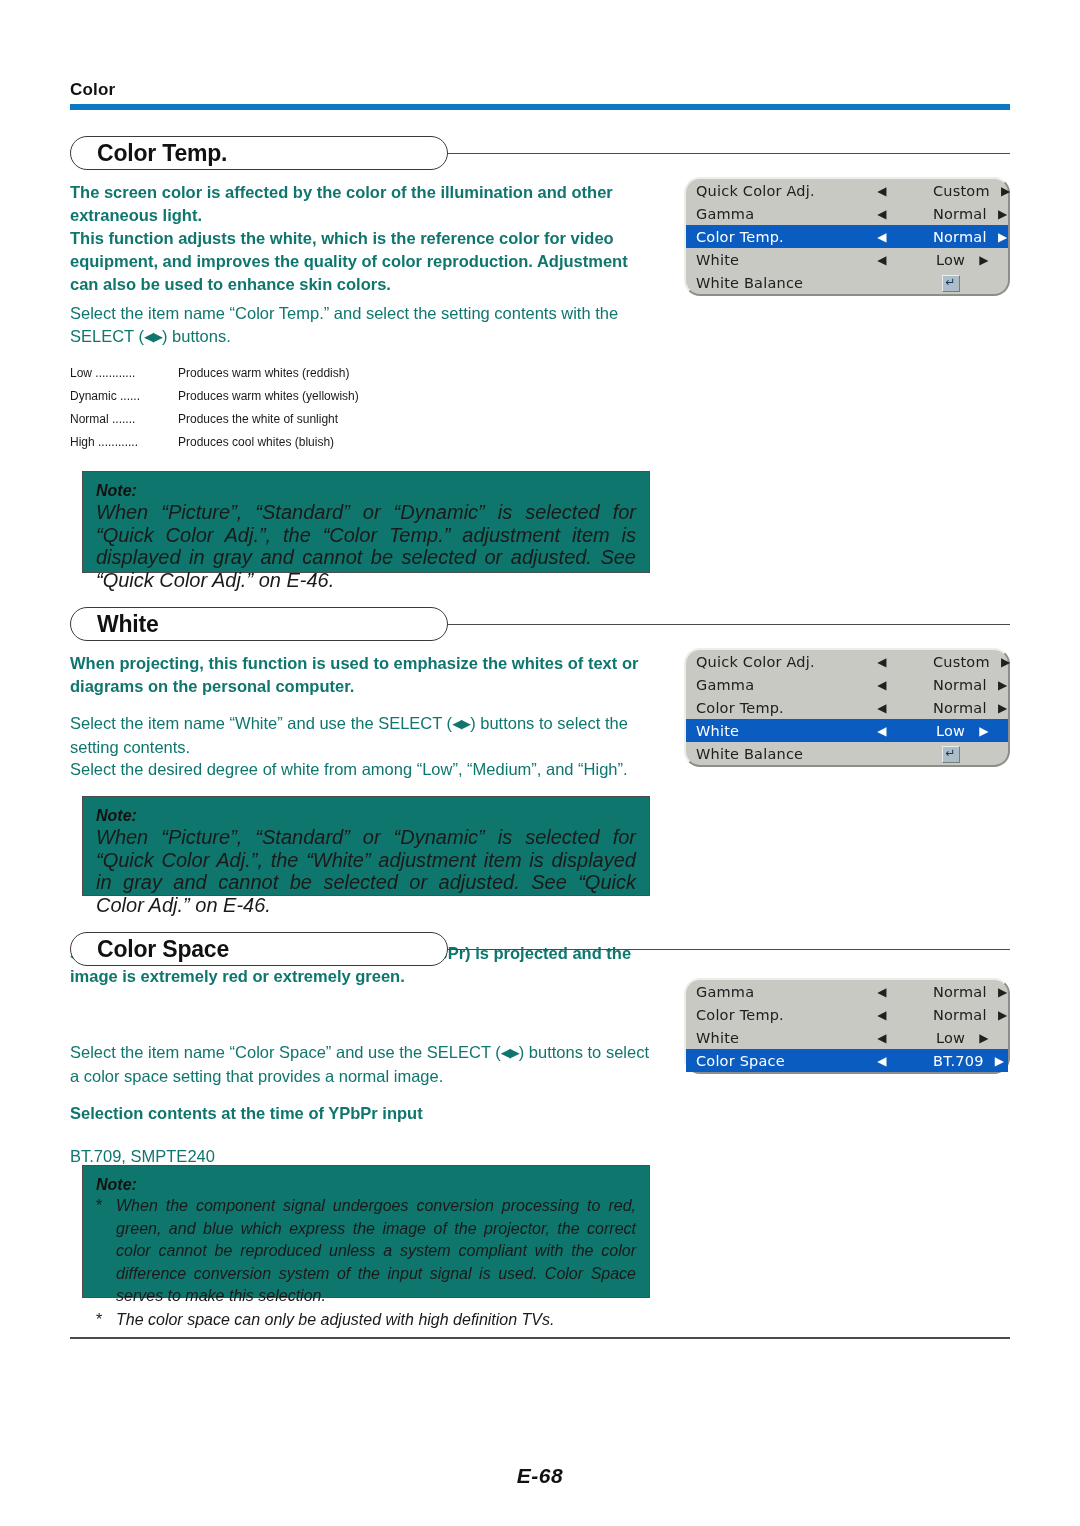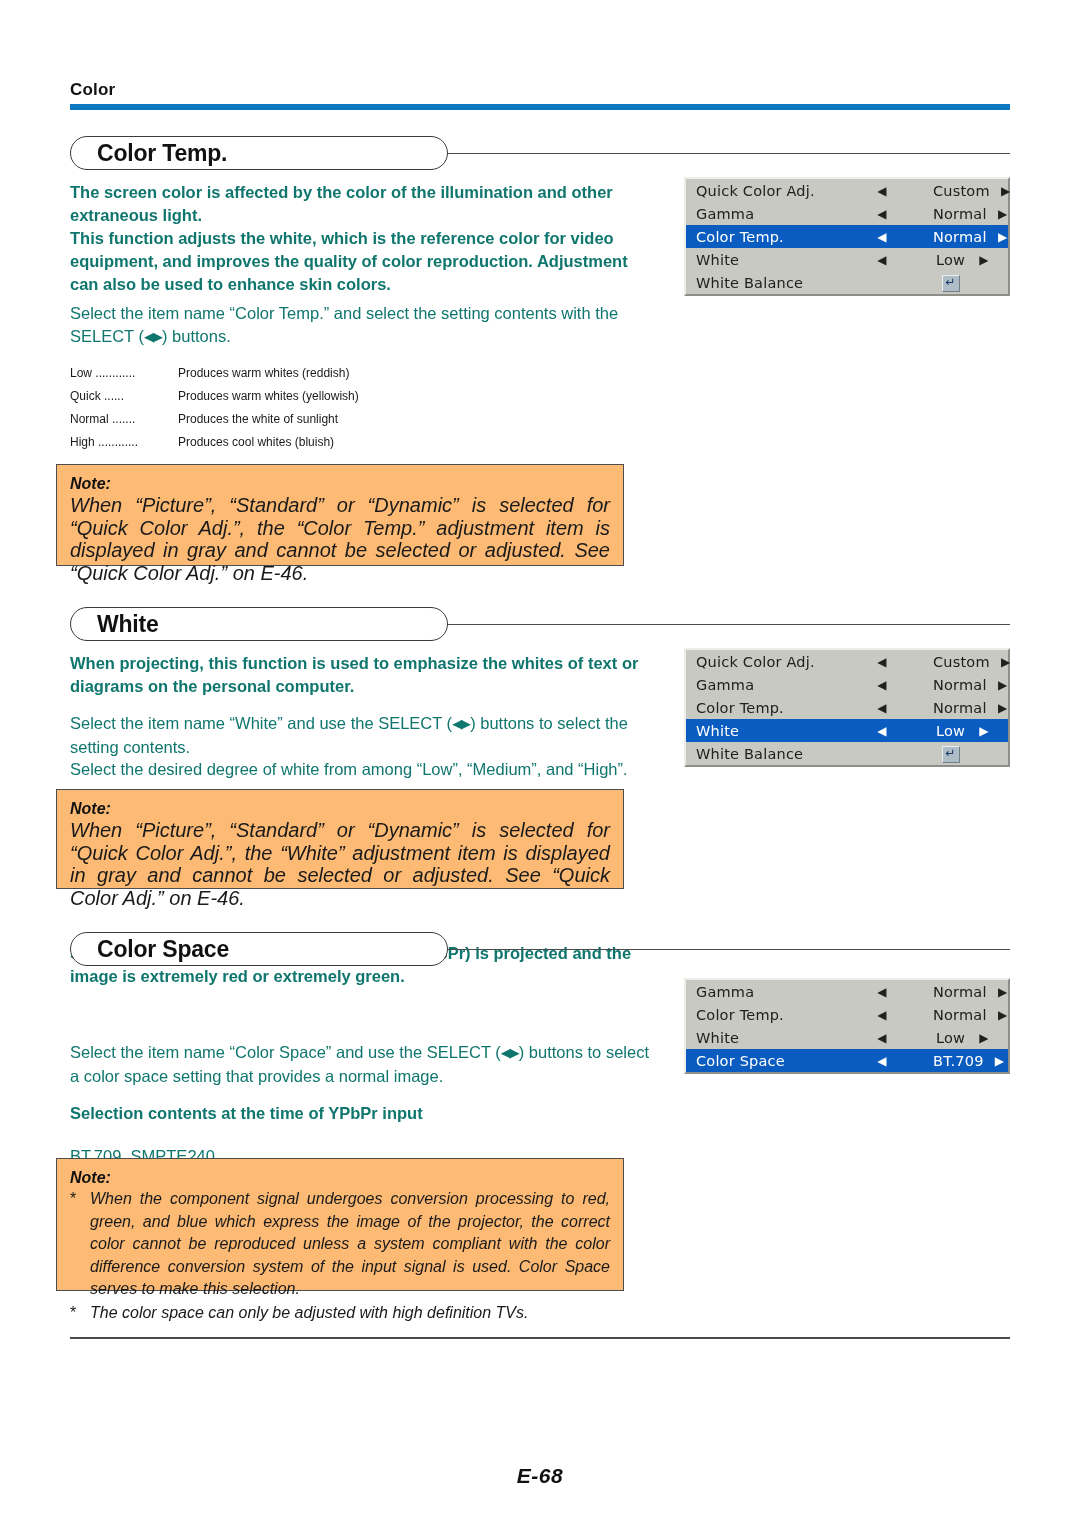--- a/index.html
+++ b/index.html
@@ -117,25 +117,26 @@
   .deflist .term {
     display: inline-block;
     width: 108px;
     overflow: hidden;
     white-space: nowrap;
   }
 
   
   .note {
     position: absolute;
-    left: 56px;
+    left: 82px;
     box-sizing: border-box;
     border: 1.6px solid #4d4d4d;
-    background: #fdba74;
+    background: #0f766e;
     padding: 10px 13px 12px 13px;
+    margin-top: 7px;
   }
   .note-title {
     font-size: 16px;
     font-weight: bold;
     font-style: italic;
     margin-bottom: 1px;
     color: #111;
   }
   .note-body {
     font-size: 20px;
@@ -168,20 +169,21 @@
   .osd {
     position: absolute;
     box-sizing: border-box;
     background: #c9c9c4;
     border-top: 2px solid #ededea;
     border-left: 2px solid #ededea;
     border-right: 2px solid #8e8e88;
     border-bottom: 2px solid #8e8e88;
     font-family: "DejaVu Sans", sans-serif;
     user-select: none;
+    border-radius: 16px;
   }
   .osd-row {
     display: flex;
     align-items: center;
     height: 23px;
     position: relative;
     padding: 0 8px 0 10px;
     font-size: 14.5px;
     color: #20201e;
     letter-spacing: 0.2px;
@@ -275,21 +277,21 @@
 
   <div class="para narrow" style="top:302px;">
     <span>Select the item name “Color Temp.” and select the setting contents with the SELECT (</span><span class="arrows">◀▶</span><span>) buttons.</span>
   </div>
 
   <div class="deflist" style="top:362px;">
     <div class="row">
       <span class="term"><span>Low</span> <span>............</span></span><span>Produces warm whites (reddish)</span>
     </div>
     <div class="row">
-      <span class="term"><span>Quick</span> <span>......</span></span><span>Produces warm whites (yellowish)</span>
+      <span class="term"><span>Dynamic</span> <span>......</span></span><span>Produces warm whites (yellowish)</span>
     </div>
     <div class="row">
       <span class="term"><span>Normal</span> <span>.......</span></span><span>Produces the white of sunlight</span>
     </div>
     <div class="row">
       <span class="term"><span>High</span> <span>............</span></span><span>Produces cool whites (bluish)</span>
     </div>
   </div>
 
   <div class="note" style="top:464px; width:568px; height:102px;">

